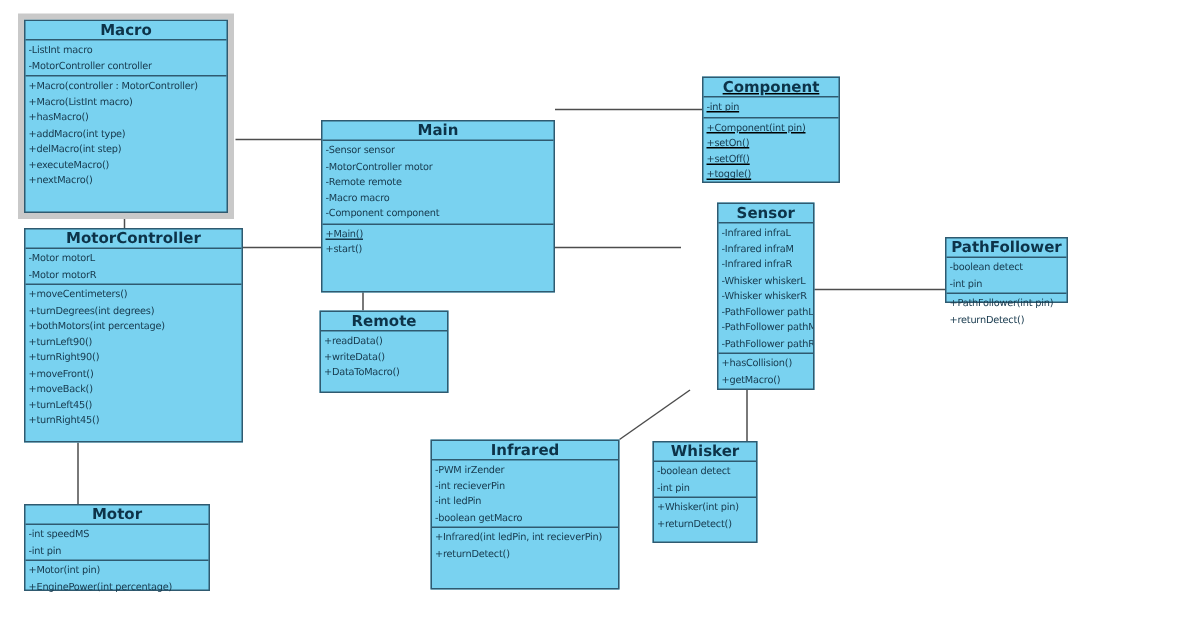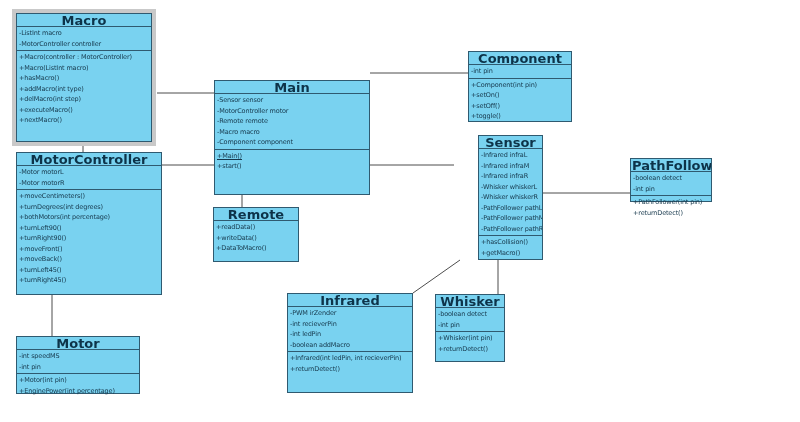--- a/index.html
+++ b/index.html
@@ -12,21 +12,21 @@
   .uml-class {
     position:absolute; box-sizing:border-box;
     background:var(--fill,#79d2f0);
     border:1px solid var(--stroke,#2f5a70);
   }
   .uml-class.selected {
     outline:4px solid var(--sel,#c9c9c9);
     box-shadow:2px 2px 2px rgba(0,0,0,0.15), -1px -1px 0 #e6e6e6;
   }
   .uml-title {
-    font-size:13px; font-weight:bold; text-align:center;
+    font-size:10px; font-weight:bold; text-align:center;
     color:var(--title,#0d3349); line-height:9px; padding:2px 1px 1px;
     white-space:nowrap; overflow:hidden;
   }
   .uml-sec { border-top:1px solid var(--stroke,#2f5a70); padding:1px 0; }
   .uml-row {
     font-size:6.5px; line-height:10.5px; color:var(--text,#16384c);
     padding:0 2px; white-space:nowrap; overflow:hidden; letter-spacing:-0.15px;
   }
   .uml-row.static { text-decoration:underline; }
 </style>
@@ -106,21 +106,21 @@
       </div>
     </div>
     <div class="uml-class" style="left: 213px; top: 207px; width: 86px; height: 55px;">
       <div class="uml-title">Remote</div>
       <div class="uml-sec">
         <div class="uml-row">+readData()</div>
         <div class="uml-row">+writeData()</div>
         <div class="uml-row">+DataToMacro()</div>
       </div>
     </div>
-    <div class="uml-class" style="left: 468px; top: 51px; width: 104px; height: 71px;">
+    <div class="uml-class" style="left: 468px; top: 51px; width: 92px; height: 71px; text-decoration: underline;">
       <div class="uml-title">Component</div>
       <div class="uml-sec">
         <div class="uml-row">-int pin</div>
       </div>
       <div class="uml-sec">
         <div class="uml-row">+Component(int pin)</div>
         <div class="uml-row">+setOn()</div>
         <div class="uml-row">+setOff()</div>
         <div class="uml-row">+toggle()</div>
       </div>
@@ -152,21 +152,21 @@
         <div class="uml-row">+PathFollower(int pin)</div>
         <div class="uml-row">+returnDetect()</div>
       </div>
     </div>
     <div class="uml-class" style="left: 287px; top: 293px; width: 126px; height: 100px;">
       <div class="uml-title">Infrared</div>
       <div class="uml-sec">
         <div class="uml-row">-PWM irZender</div>
         <div class="uml-row">-int recieverPin</div>
         <div class="uml-row">-int ledPin</div>
-        <div class="uml-row">-boolean addMacro</div>
+        <div class="uml-row">-boolean getMacro</div>
       </div>
       <div class="uml-sec">
         <div class="uml-row">+Infrared(int ledPin, int recieverPin)</div>
         <div class="uml-row">+returnDetect()</div>
       </div>
     </div>
     <div class="uml-class" style="left: 435px; top: 294px; width: 70px; height: 68px;">
       <div class="uml-title">Whisker</div>
       <div class="uml-sec">
         <div class="uml-row">-boolean detect</div>

